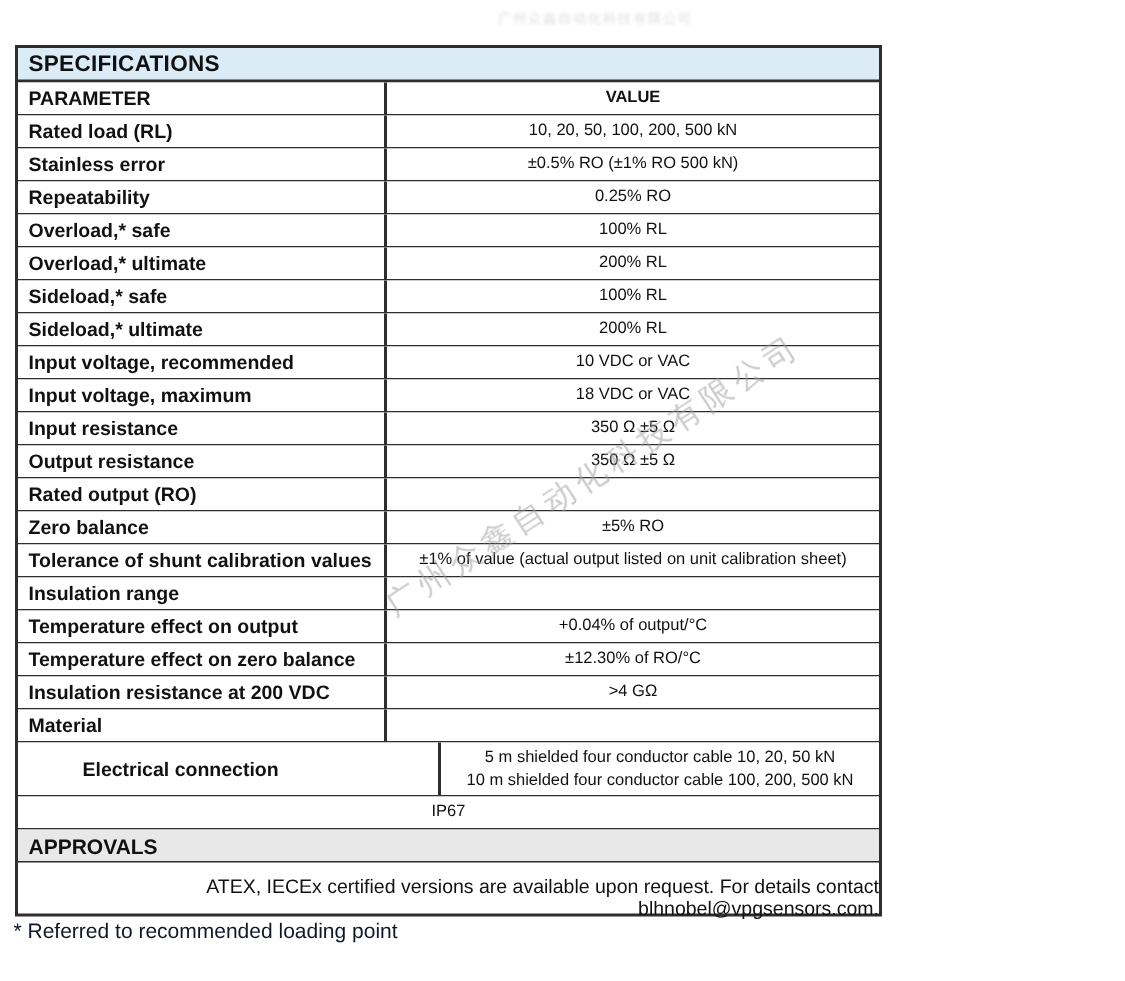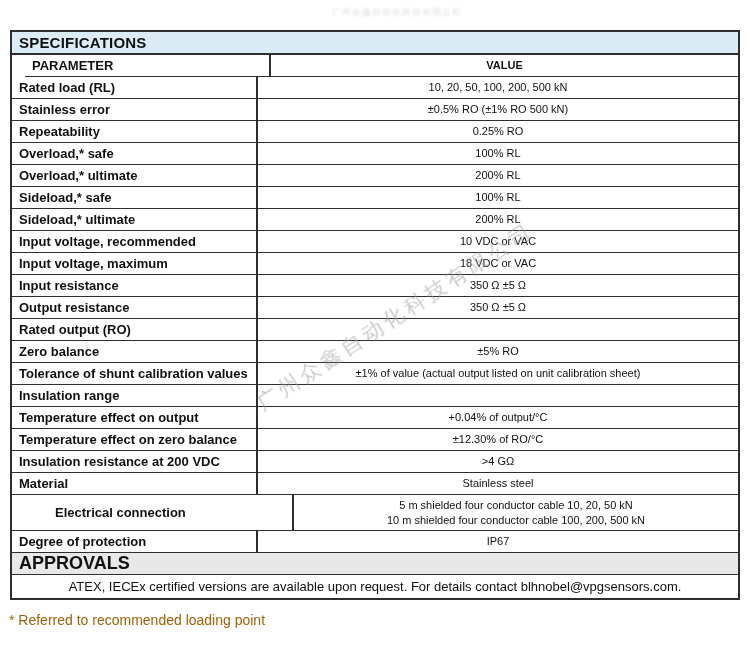--- a/index.html
+++ b/index.html
@@ -7,21 +7,21 @@
   body {
     background: #ffffff;
     font-family: "Liberation Sans", sans-serif;
     color: #111;
     position: relative;
     overflow: hidden;
   }
   .spec-table {
     position: absolute;
     left: 10px; top: 30px;
-    width: 730px;
+    width: 578px;
     border: 2px solid var(--border, #2e2e2e);
     background: #fff;
   }
   .title-row {
     height: 23px;
     background: var(--header-bg, #dbecf7);
     border-bottom: 2px solid var(--border, #2e2e2e);
     display: flex; align-items: center;
     padding-left: 7px;
     font-weight: bold;
@@ -29,21 +29,21 @@
     letter-spacing: 0.2px;
   }
   .t-row {
     display: flex;
     align-items: stretch;
     height: 22px;
     border-bottom: 1.5px solid var(--border, #2e2e2e);
     background: #fff;
   }
   .t-row.tall { height: 36px; padding-left: 36px; }
-  .t-row.head { font-weight: bold; margin-left: 13px; }
+  .t-row.head { font-weight: bold; }
   .cell-p {
     width: 246px;
     flex: none;
     border-right: 2px solid var(--border, #2e2e2e);
     display: flex; align-items: center;
     padding-left: 7px;
     font-weight: bold;
     font-size: 13px;
     white-space: nowrap;
   }
@@ -55,33 +55,34 @@
     line-height: 15px;
     text-align: center;
   }
   .approvals-row {
     height: 22px;
     background: var(--approvals-bg, #e8e8e8);
     border-bottom: 1.5px solid var(--border, #2e2e2e);
     display: flex; align-items: center;
     padding-left: 7px;
     font-weight: bold;
-    font-size: 18px;
+    font-size: 14px;
   }
   .note-row {
     height: 23px;
     display: flex; align-items: center; justify-content: center;
     font-size: 13px;
-    text-align: center;
+    text-align: right;
+    margin-top: 11px;
   }
   .footnote {
     position: absolute;
     left: 9px; top: 612px;
     font-size: 14px;
-    color: #a16207;
+    color: #0f172a;
   }
   .watermark {
     position: absolute;
     left: 230px; top: 293px;
     width: 360px;
     transform: rotate(-33deg);
     transform-origin: center center;
     font-size: 21px;
     letter-spacing: 4px;
     color: #9f9f9f;
@@ -214,33 +215,29 @@
         </div>
       </div>
       <div class="t-row">
         <div class="cell-p">Insulation resistance at 200 VDC</div>
         <div class="cell-v">
           <div>&gt;4 GΩ</div>
         </div>
       </div>
       <div class="t-row">
         <div class="cell-p">Material</div>
-        <div class="cell-v">
-          <div>Stainless steel</div>
-        </div>
       </div>
       <div class="t-row tall">
         <div class="cell-p">Electrical connection</div>
         <div class="cell-v">
           <div>5 m shielded four conductor cable 10, 20, 50 kN</div>
           <div>10 m shielded four conductor cable 100, 200, 500 kN</div>
         </div>
       </div>
       <div class="t-row">
-        <div class="cell-p">Degree of protection</div>
         <div class="cell-v">
           <div>IP67</div>
         </div>
       </div>
     </div>
 
   <div class="approvals-row">APPROVALS</div>
 
   <div class="note-row">ATEX, IECEx certified versions are available upon request. For details contact blhnobel@vpgsensors.com.</div>
 </div>

